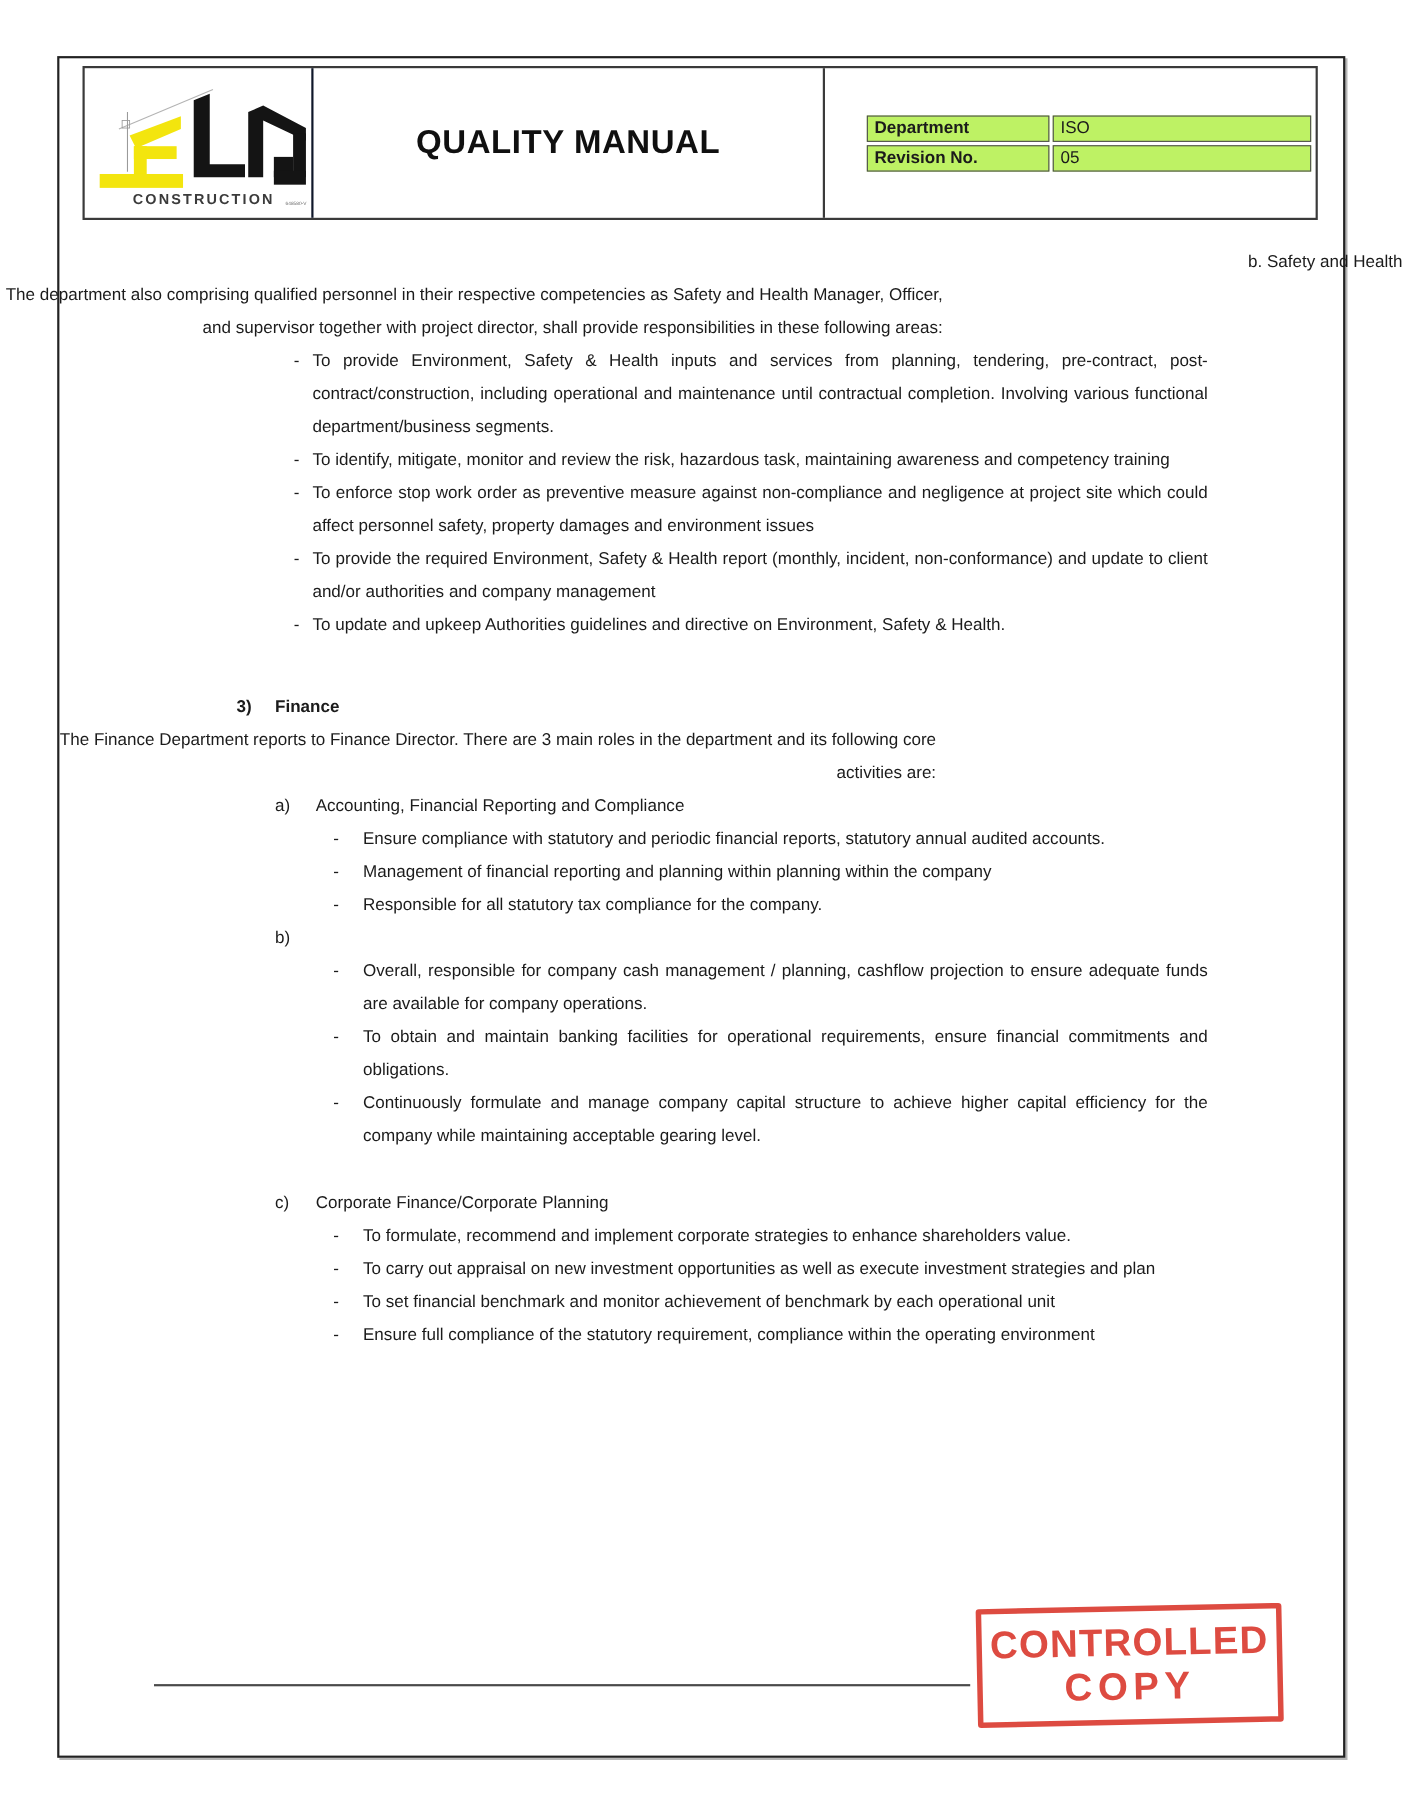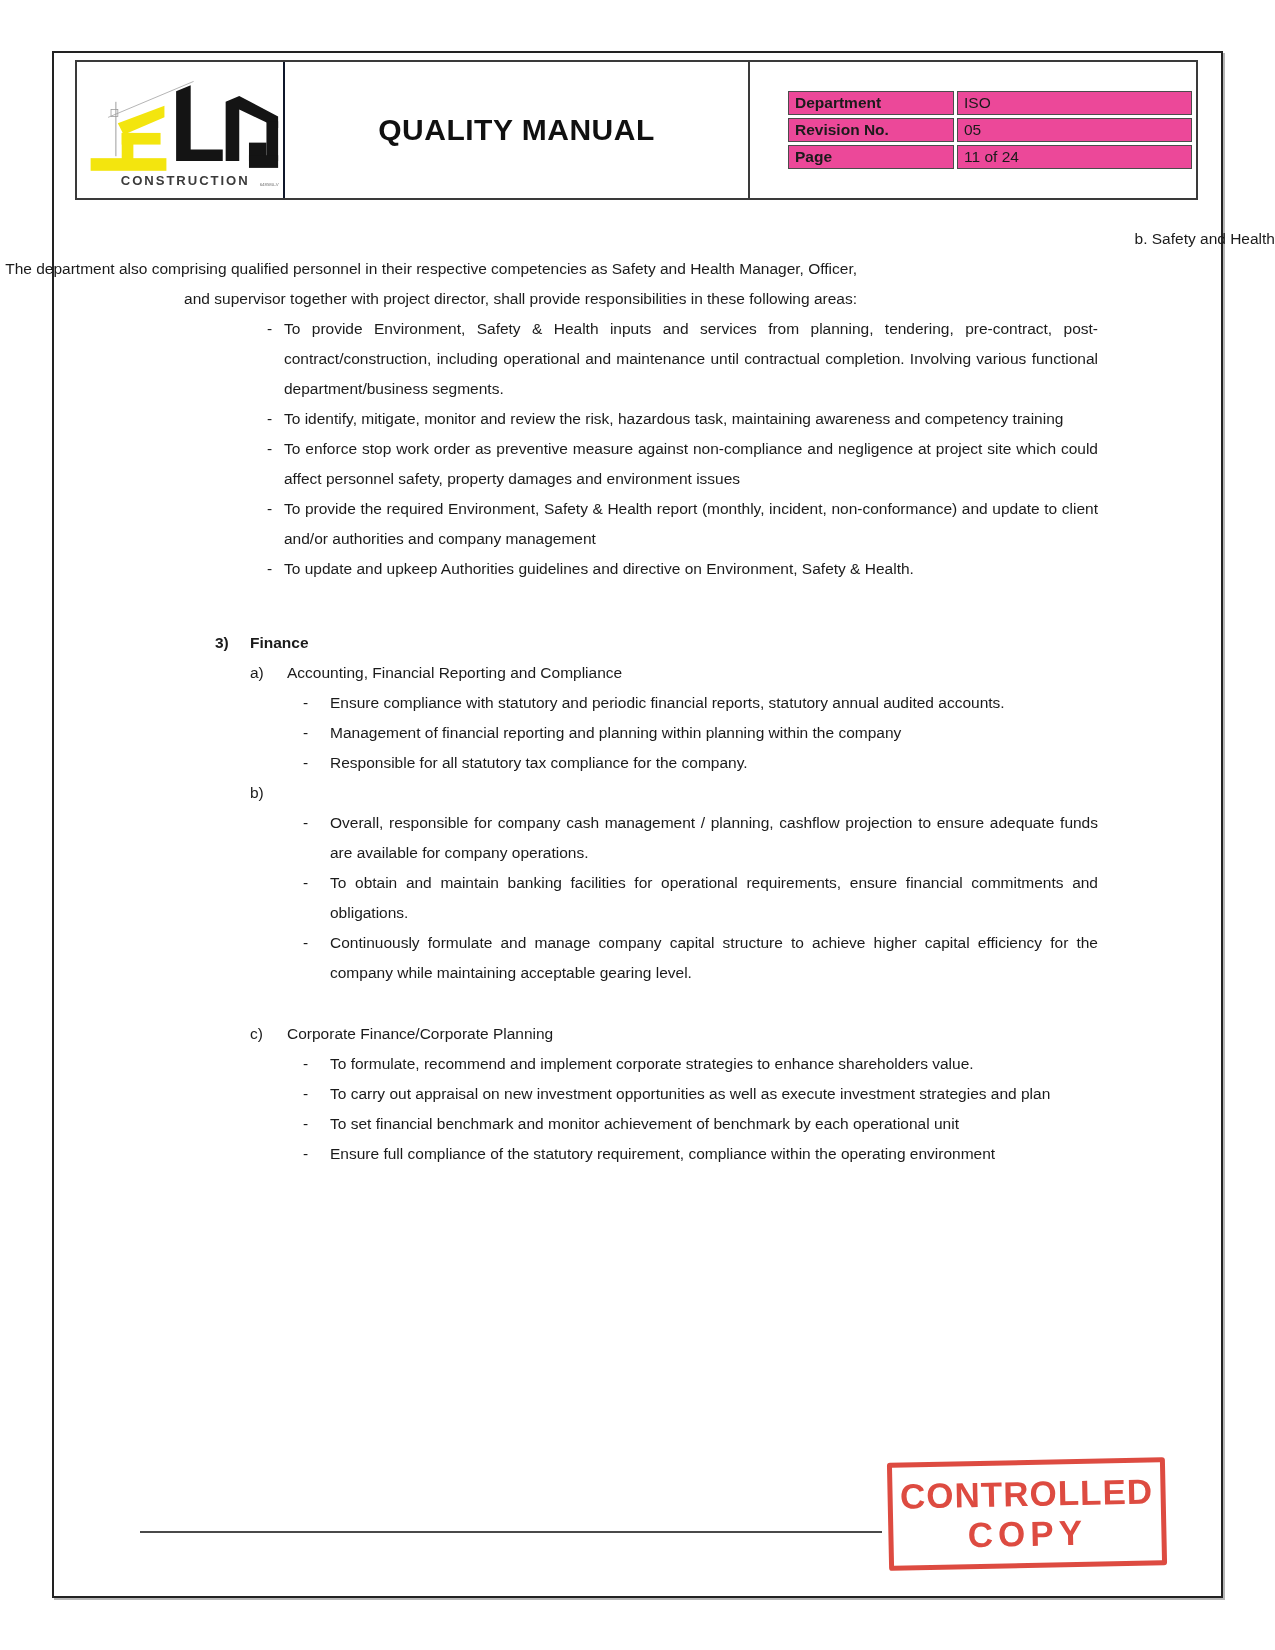--- a/index.html
+++ b/index.html
@@ -10,21 +10,21 @@
     border:2px solid #222;box-shadow:2px 2px 0 rgba(110,110,110,.5);}
 
   
   .header{position:absolute;left:75px;top:60px;width:1119px;height:136px;
     border:2px solid #3a3a3a;display:flex;background:#fff;}
   .logo-cell{width:206px;border-right:2px solid #0f172a;display:flex;align-items:center;justify-content:center;}
   .title-cell{width:463px;border-right:2px solid #3a3a3a;display:flex;align-items:center;justify-content:center;}
   .title-cell h1{margin:0;font-size:30px;font-weight:700;color:#101010;letter-spacing:.5px;}
   .info-cell{flex:1;display:flex;align-items:center;}
   table.meta{border-collapse:separate;border-spacing:3px;width:410px;margin-left:auto;margin-right:1px;}
-  table.meta td{border:1px solid #4c4c4c;height:22px;font-size:15.5px;padding:0 6px;white-space:nowrap;background:#ec4899;}
+  table.meta td{border:1px solid #4c4c4c;height:22px;font-size:15.5px;padding:0 6px;white-space:nowrap;background:#bef264;}
   td.mlabel{font-weight:700;width:152px;}
 
   
   .content{position:absolute;left:0;top:224px;width:1275px;font-size:15.5px;line-height:30px;}
   .content p{margin:0;text-align:right;}
   .sec-head{margin-left:243px;}
   .intro{margin-left:243px;width:857px;text-align:justify;}
   .bullet{display:flex;}
   .lvl1{margin-left:267px;width:831px;}
   .lvl1 .dash{width:17px;flex:none;}
@@ -83,24 +83,20 @@
       <table class="meta">
         <tbody>
           <tr>
             <td class="mlabel">Department</td>
             <td>ISO</td>
           </tr>
           <tr>
             <td class="mlabel">Revision No.</td>
             <td>05</td>
           </tr>
-          <tr>
-            <td class="mlabel">Page</td>
-            <td>11 of 24</td>
-          </tr>
         </tbody>
       </table>
     </div>
   </header>
 
   <main class="content">
 
     <p class="sec-head">b. Safety and Health</p>
     <p class="intro">The department also comprising qualified personnel in their respective competencies as Safety and Health Manager, Officer, and supervisor together with project director, shall provide responsibilities in these following areas:</p>
 
@@ -123,20 +119,21 @@
     <div class="bullet lvl1">
       <span class="dash">-</span>
       <p>To update and upkeep Authorities guidelines and directive on Environment, Safety &amp; Health.</p>
     </div>
 
     <div class="fin-block">
       <div class="fin-head">
         <span class="num">3)</span>
         <span>Finance</span>
       </div>
+      <p class="fin-intro">The Finance Department reports to Finance Director. There are 3 main roles in the department and its following core activities are:</p>
 
       <div class="sub-head">
         <span class="letter">a)</span>
         <span>Accounting, Financial Reporting and Compliance</span>
       </div>
       <div class="bullet lvl2">
         <span class="dash">-</span>
         <p>Ensure compliance with statutory and periodic financial reports, statutory annual audited accounts.</p>
       </div>
       <div class="bullet lvl2">

